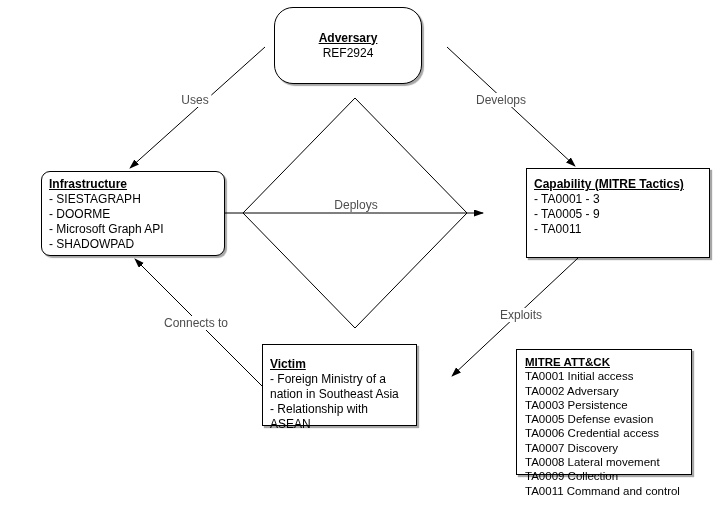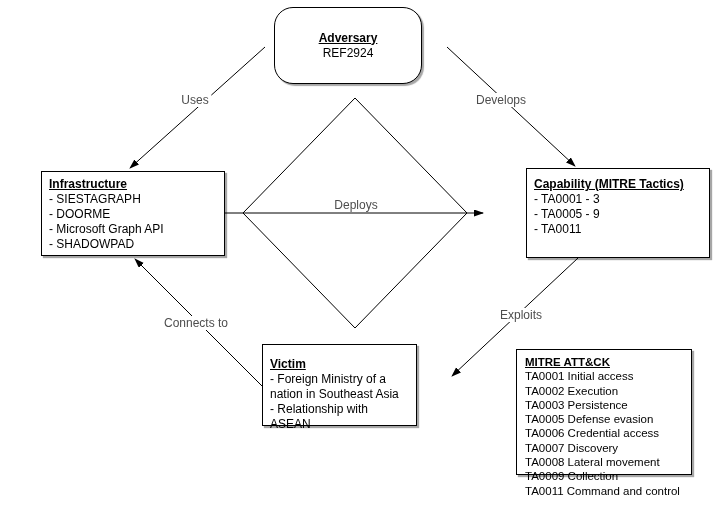--- a/index.html
+++ b/index.html
@@ -25,21 +25,21 @@
   .node .title {
     font-weight: bold;
     text-decoration: underline;
   }
   .node-adversary {
     left: 274px; top: 7px; width: 148px; height: 77px;
     display: flex; flex-direction: column; align-items: center; justify-content: center;
     text-align: center;
     border-radius: 19px;
   }
-  .node-infrastructure { left: 41px;  top: 171px; width: 184px; height: 85px; padding: 5px 7px; }
+  .node-infrastructure { left: 41px;  top: 171px; width: 184px; height: 85px; padding: 5px 7px; border-radius: 9px; }
   .node-capability     { left: 486px; top: 168px; width: 184px; height: 90px; padding: 8px 7px; margin-left: 40px; }
   .node-victim         { left: 262px; top: 344px; width: 155px; height: 82px; padding: 12px 7px; }
   .node-legend {
     left: 516px; top: 349px; width: 176px; height: 126px; padding: 5px 8px;
     font-size: 11.5px; line-height: 14.3px;
   }
   .edge-label {
     position: absolute;
     transform: translate(-50%, -50%);
     background: #ffffff;
@@ -107,21 +107,21 @@
 
   <div class="node node-victim">
     <div class="title">Victim</div>
     <div>- Foreign Ministry of a nation in Southeast Asia</div>
     <div>- Relationship with ASEAN</div>
   </div>
 
   <div class="node node-legend">
     <div class="title">MITRE ATT&amp;CK</div>
     <div>TA0001 Initial access</div>
-    <div>TA0002 Execution</div>
+    <div>TA0002 Adversary</div>
     <div>TA0003 Persistence</div>
     <div>TA0005 Defense evasion</div>
     <div>TA0006 Credential access</div>
     <div>TA0007 Discovery</div>
     <div>TA0008 Lateral movement</div>
     <div>TA0009 Collection</div>
     <div>TA0011 Command and control</div>
   </div>
 
 </div>

